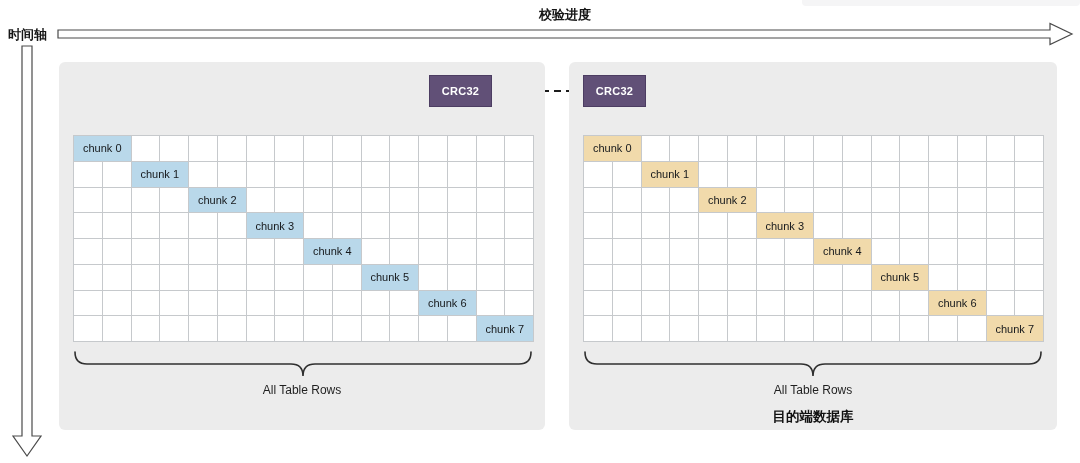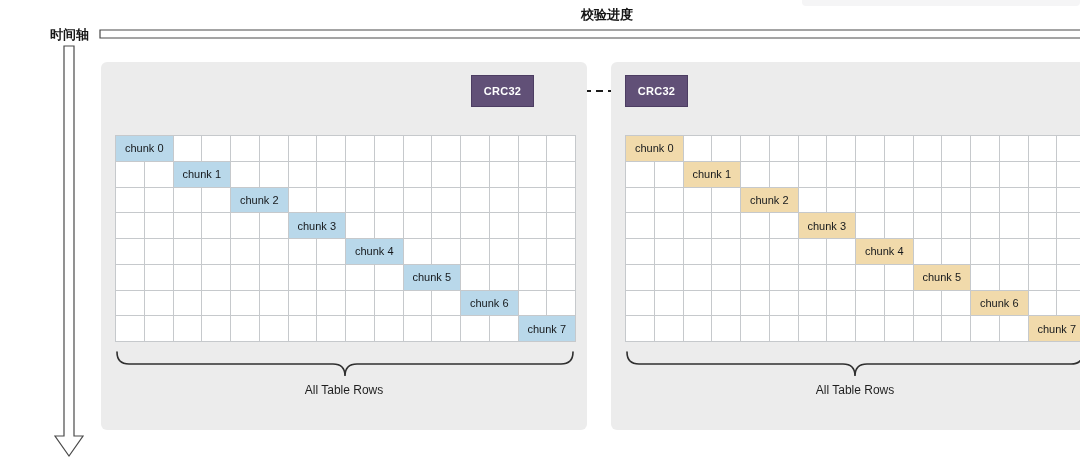--- a/index.html
+++ b/index.html
@@ -4,21 +4,21 @@
 <style>
   html,body{margin:0;padding:0;}
   body{
     width:1080px;height:463px;position:relative;overflow:hidden;
     background:#ffffff;
     font-family:"Liberation Sans","DejaVu Sans",sans-serif;
     color:#1c1c1c;
     --panel-bg:#ececec;--grid-line:#c6c9cc;--source-chunk:#b9d8ea;
     --target-chunk:#f1daab;--crc-bg:#615077;--crc-border:#4c3d62;--line:#1c1c1c;
   }
-  .canvas{position:absolute;inset:0;margin-left:42px;}
+  .canvas{position:absolute;inset:0;}
   .topright-strip{
     position:absolute;top:0;right:0;width:278px;height:6px;
     background:#f5f5f6;border-radius:0 0 4px 4px;
   }
   .progress-label{
     position:absolute;top:6px;left:58px;width:1014px;text-align:center;
     font-size:13px;font-weight:600;color:#161616;
   }
   .time-label{
     position:absolute;top:26px;left:8px;font-size:13px;font-weight:600;color:#161616;
@@ -339,15 +339,16 @@
         <div class="cell" style="grid-area: 8 / 11;"></div>
         <div class="cell" style="grid-area: 8 / 12;"></div>
         <div class="cell" style="grid-area: 8 / 13;"></div>
         <div class="cell" style="grid-area: 8 / 14;"></div>
         <div class="cell chunk" style="grid-area: 8 / 15 / auto / span 2;">chunk 7</div>
       </div>
     <svg class="brace" viewBox="0 0 460 28">
       <path d="M2,2 Q2,14 14,14 H218 Q230,14 230,26 Q230,14 242,14 H446 Q458,14 458,2" fill="none" stroke="#2f2f2f" stroke-width="1.6" stroke-linecap="round"></path>
     </svg>
     <div class="rows-label">All Table Rows</div>
+    <div class="panel-title">目的端数据库</div>
   </section>
 
 </div>
 
 </body></html>

